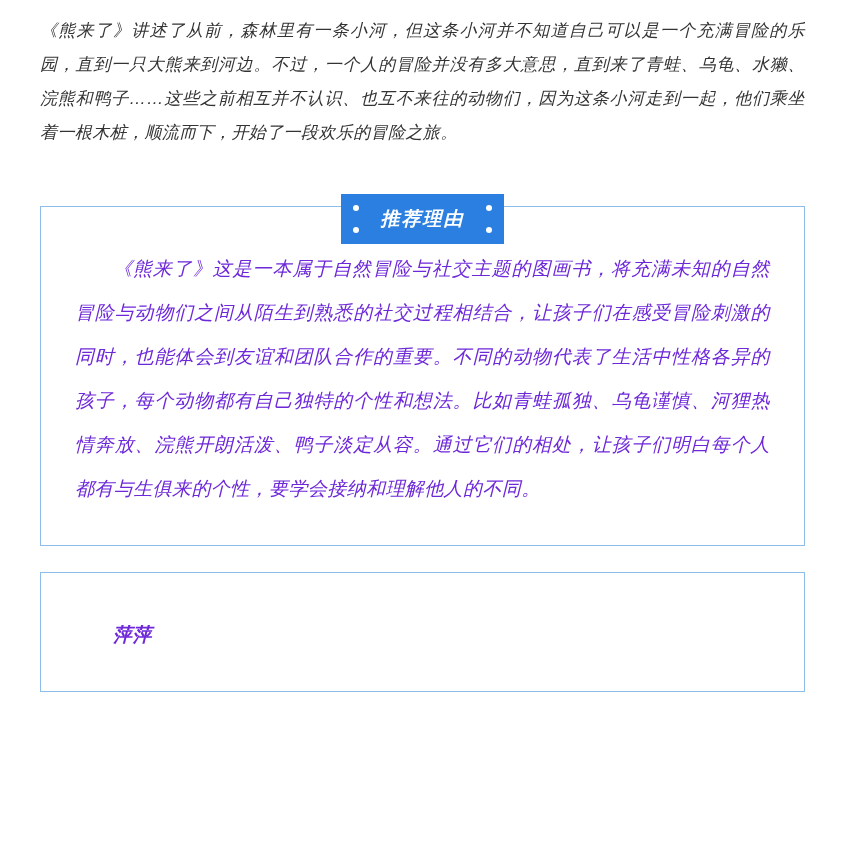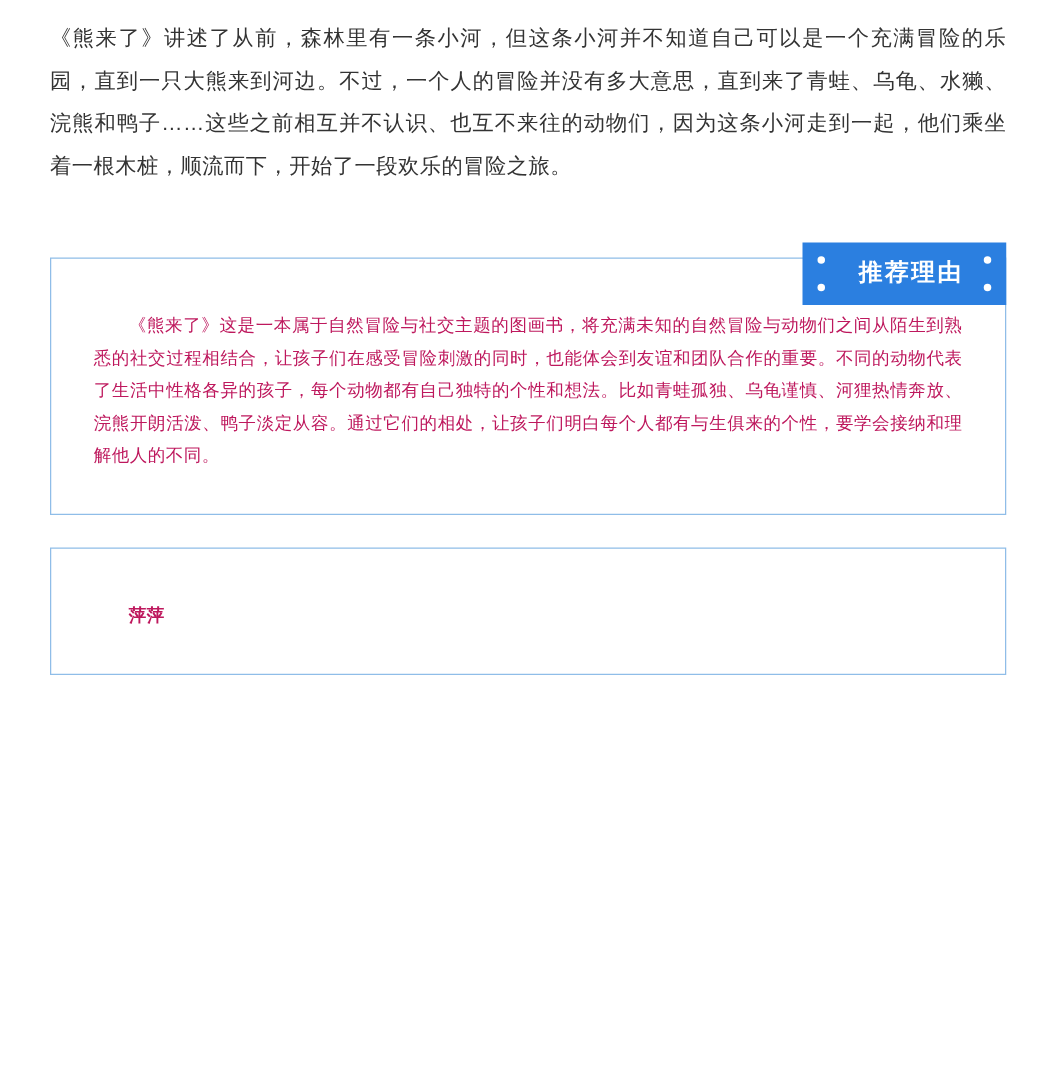--- a/index.html
+++ b/index.html
@@ -13,37 +13,38 @@
     font-family: "Liberation Sans", sans-serif;
     color: #333333;
     overflow: hidden;
   }
   .page {
     position: relative;
     width: 845px;
     height: 859px;
     box-sizing: border-box;
     padding: 0 40px;
+    font-style: italic;
   }
   .intro {
     padding-top: 14px;
     font-size: 17px;
     line-height: 34px;
     color: #333333;
     letter-spacing: 0.4px;
     text-align: justify;
   }
   .section {
     position: relative;
     margin-top: 44px;
   }
   .section-header-wrap {
     position: relative;
     height: 30px;
-    text-align: right;
+    text-align: center;
     z-index: 3;
   }
   .section-header {
     display: inline-block;
     position: relative;
     background: #2b7fe0;
     color: #ffffff;
     font-size: 19px;
     font-weight: bold;
     letter-spacing: 2px;
@@ -68,23 +69,23 @@
     position: relative;
     margin-top: -18px;
     border: 1px solid #8fbde8;
     background: #ffffff;
     padding: 40px 34px 34px 34px;
     box-sizing: border-box;
     z-index: 1;
   }
   .section-body p {
     margin: 0;
-    font-size: 14px;
-    line-height: 26px;
-    color: #be185d;
+    font-size: 19px;
+    line-height: 44px;
+    color: #6d28d9;
     letter-spacing: 0.4px;
     text-align: justify;
     text-indent: 2em;
   }
   .teacher-body {
     padding: 40px 29px 34px 34px;
     text-align: center;
   }
   .teacher-name {
     margin: 0;

